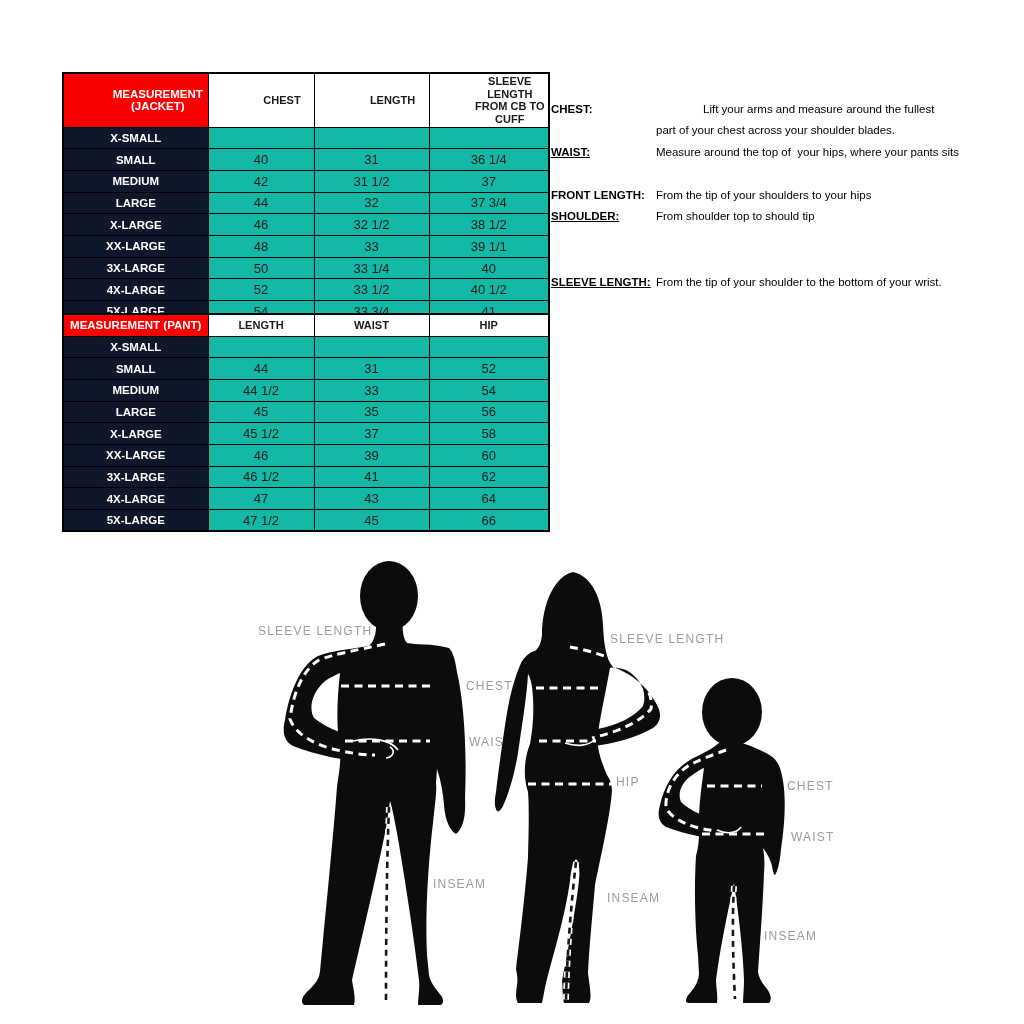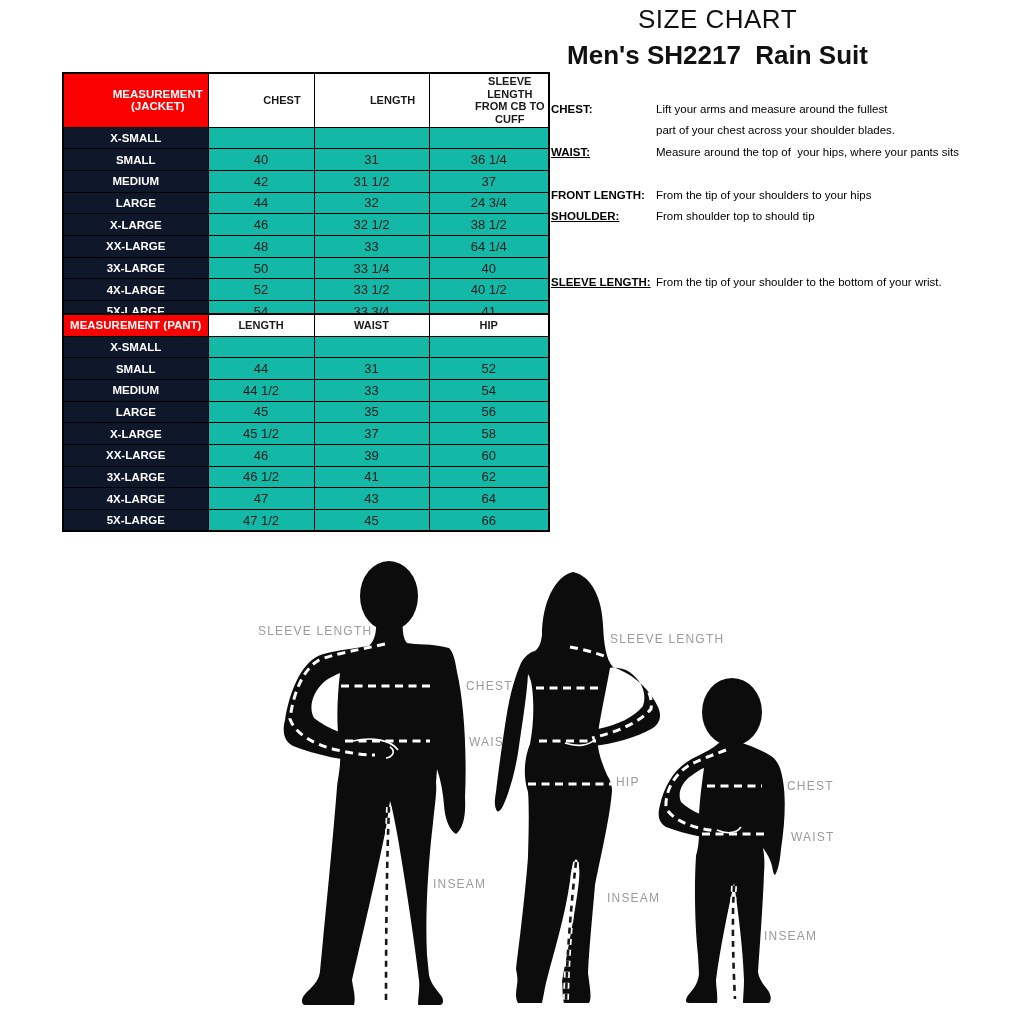--- a/index.html
+++ b/index.html
@@ -52,24 +52,20 @@
   .dash-white { fill:none; stroke:#ffffff; stroke-width:3; stroke-dasharray:8 5.5; }
   .dash-inseam-halo { fill:none; stroke:#ffffff; stroke-width:6; stroke-dasharray:6 5; }
   .dash-inseam { fill:none; stroke:#161616; stroke-width:2.6; stroke-dasharray:6 5; }
   .hand-line { fill:none; stroke:#ffffff; stroke-width:1.6; }
 </style>
 </head>
 <body>
 
 <div class="page">
 
-  <div class="title-block">
-    <div class="title-line1">SIZE CHART</div>
-    <div class="title-line2">Men's SH2217  Rain Suit</div>
-  </div>
 
   <table class="size-table" id="jacket-table">
     <colgroup>
         <col style="width:145px">
         <col style="width:106px">
         <col style="width:115px">
         <col style="width:120px">
       </colgroup>
     <thead>
       <tr class="hdr-row">
@@ -95,33 +91,33 @@
         <tr>
           <td class="size-cell">MEDIUM</td>
           <td class="val-cell">42</td>
           <td class="val-cell">31 1/2</td>
           <td class="val-cell">37</td>
         </tr>
         <tr>
           <td class="size-cell">LARGE</td>
           <td class="val-cell">44</td>
           <td class="val-cell">32</td>
-          <td class="val-cell">24 3/4</td>
+          <td class="val-cell">37 3/4</td>
         </tr>
         <tr>
           <td class="size-cell">X-LARGE</td>
           <td class="val-cell">46</td>
           <td class="val-cell">32 1/2</td>
           <td class="val-cell">38 1/2</td>
         </tr>
         <tr>
           <td class="size-cell">XX-LARGE</td>
           <td class="val-cell">48</td>
           <td class="val-cell">33</td>
-          <td class="val-cell">64 1/4</td>
+          <td class="val-cell">39 1/1</td>
         </tr>
         <tr>
           <td class="size-cell">3X-LARGE</td>
           <td class="val-cell">50</td>
           <td class="val-cell">33 1/4</td>
           <td class="val-cell">40</td>
         </tr>
         <tr>
           <td class="size-cell">4X-LARGE</td>
           <td class="val-cell">52</td>
@@ -204,21 +200,21 @@
         <tr>
           <td class="size-cell">5X-LARGE</td>
           <td class="val-cell">47 1/2</td>
           <td class="val-cell">45</td>
           <td class="val-cell">66</td>
         </tr>
       </tbody>
   </table>
 
   <div class="instr-label" style="top:103px;">CHEST:</div>
-  <div class="instr-text" style="top:103px;">Lift your arms and measure around the fullest</div>
+  <div class="instr-text" style="top:103px;margin-left:47px;">Lift your arms and measure around the fullest</div>
   <div class="instr-text" style="top:124px;text-align:center;">part of your chest across your shoulder blades.</div>
 
   <div class="instr-label u" style="top:146px;">WAIST:</div>
   <div class="instr-text" style="top:146px;">Measure around the top of  your hips, where your pants sits</div>
 
   <div class="instr-label" style="top:189px;">FRONT LENGTH:</div>
   <div class="instr-text" style="top:189px;">From the tip of your shoulders to your hips</div>
 
   <div class="instr-label u" style="top:210px;">SHOULDER:</div>
   <div class="instr-text" style="top:210px;">From shoulder top to should tip</div>

